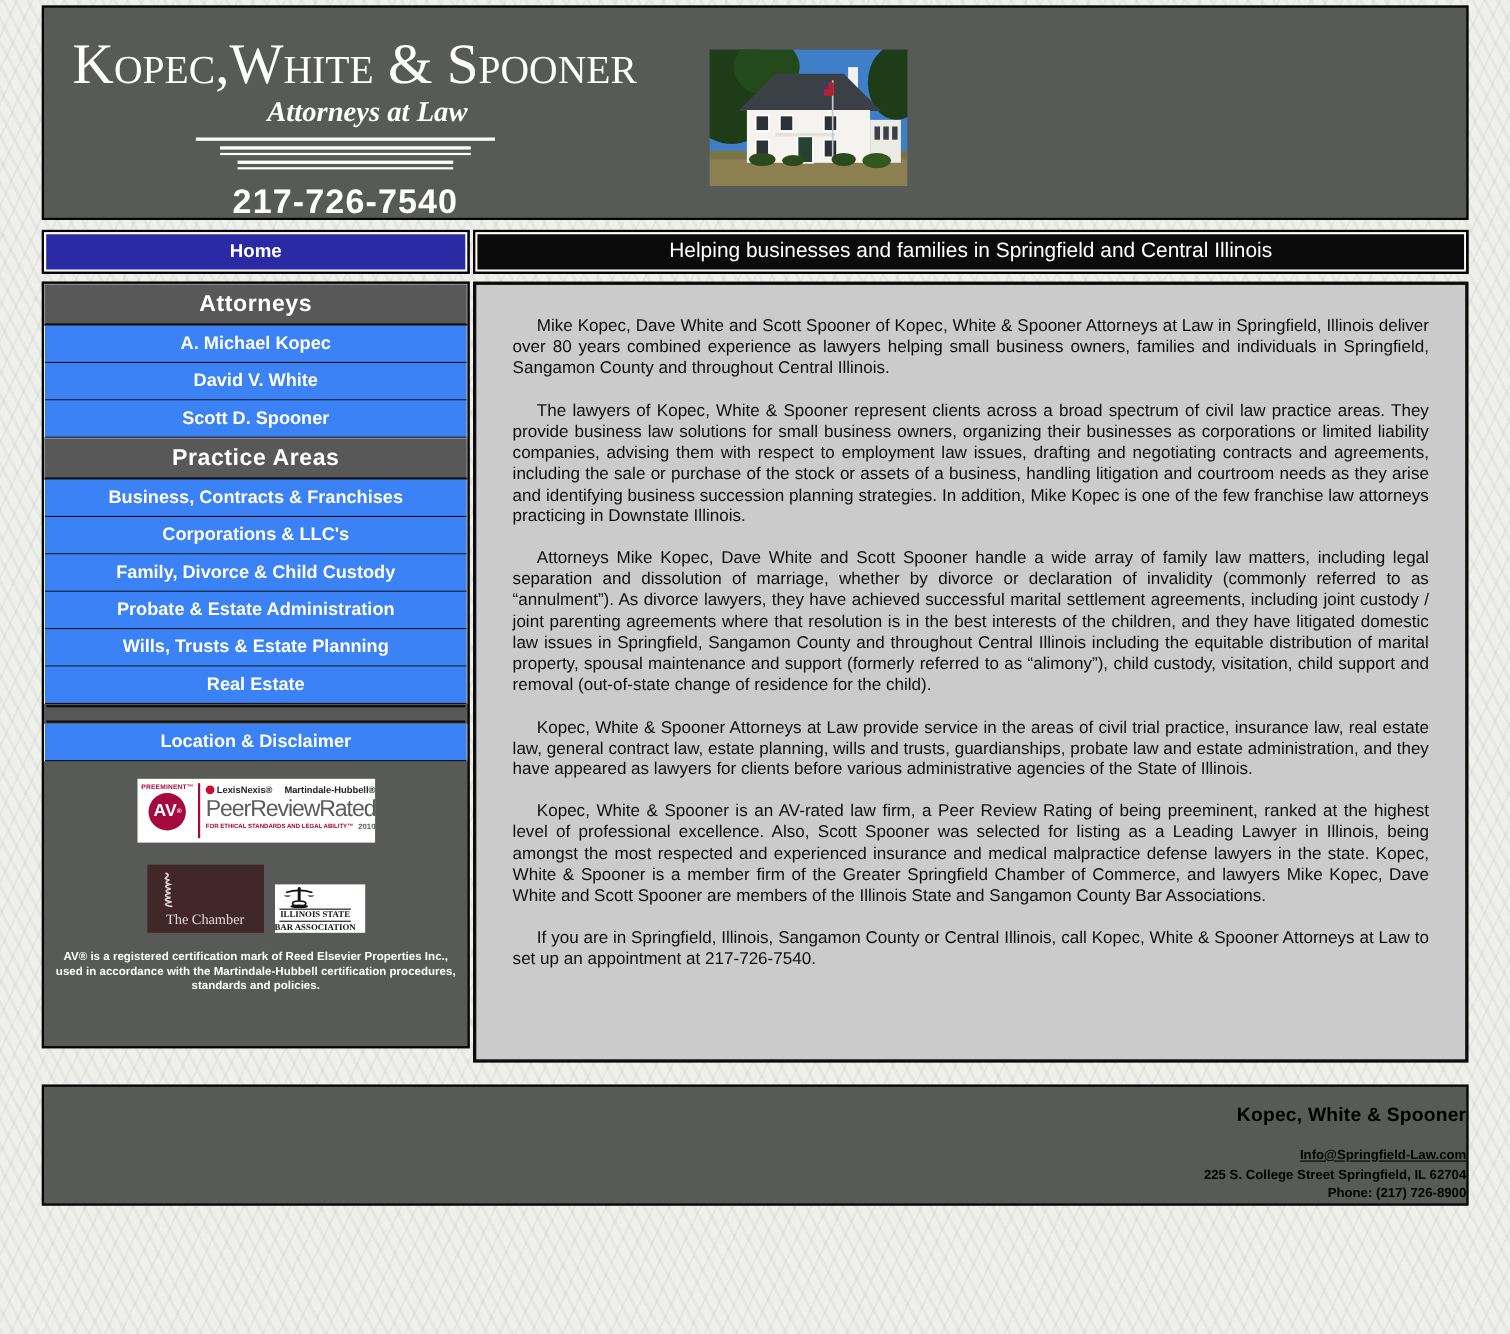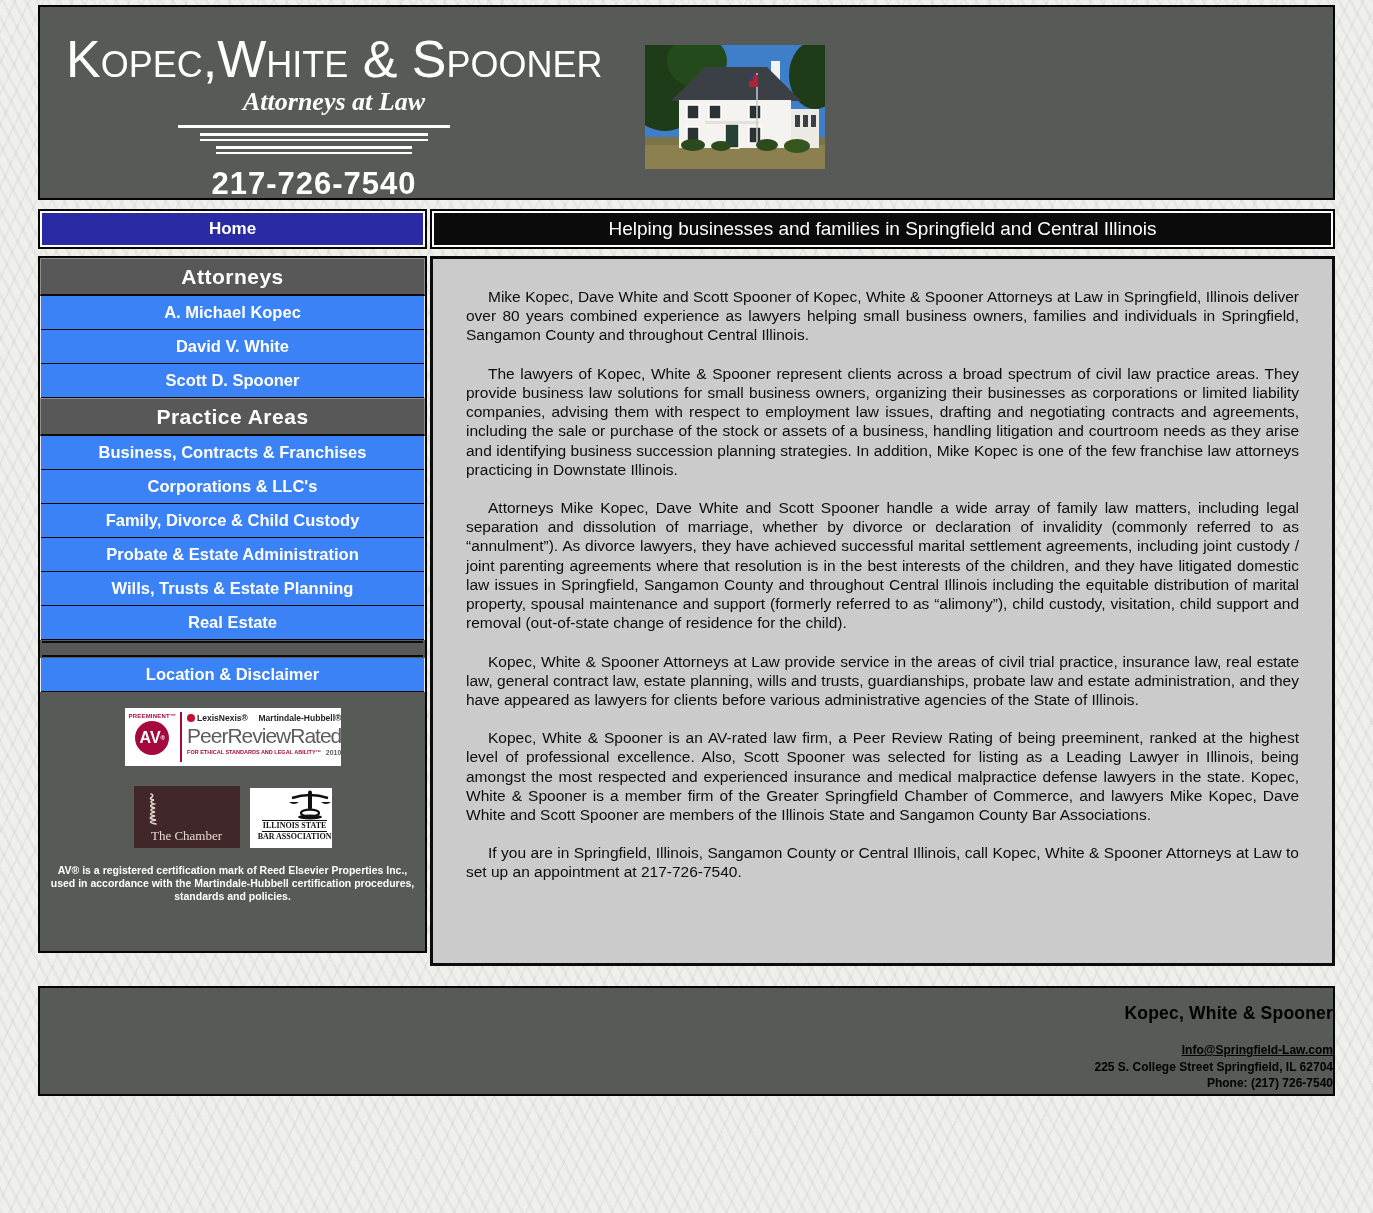--- a/index.html
+++ b/index.html
@@ -15,21 +15,21 @@
   }
   .frame { position:absolute; left:38px; top:5px; width:1297px; }
 
   
   .header {
     height:195px; background:#575a57; border:2px solid #050505;
     position:relative; color:#fff;
   }
   .brand { position:absolute; left:24px; top:26px; width:500px; text-align:center; }
   .firm-name {
-    font-family:Liberation Sans, sans-serif; font-variant:small-caps;
+    font-family:Liberation Serif, serif; font-variant:small-caps;
     font-size:52px; font-weight:500; letter-spacing:0px; color:#fff;
     white-space:nowrap; line-height:1.0; text-align:left; padding-left:2px;
   }
   .tagline {
     font-family:"Liberation Serif", serif; font-style:italic; font-weight:bold;
     font-size:26px; margin-top:2px; margin-left:40px;
   }
   .rules { margin-top:8px; }
   .rule { margin:5px auto 0 auto; border-top:3px solid #fff; }
   .rule.dbl { border-bottom:2px solid #fff; height:8px; }
@@ -94,21 +94,21 @@
   .prr-row3 { display:flex; justify-content:space-between; font-size:5.5px; color:#a6093d; font-weight:bold; margin-top:3px; }
   .prr-year { color:#5c5c5c; font-size:7px; }
 
   .logo-row { display:flex; justify-content:center; align-items:flex-end; gap:10px; margin-top:20px; }
   .chamber {
     width:106px; height:62px; background:#42272a; color:#e3d9d2; position:relative;
     display:flex; flex-direction:column; justify-content:flex-end;
   }
   .chamber-name { font-family:"Liberation Serif", serif; font-size:13px; margin-bottom:4px; }
   .isba {
-    width:82px; height:60px; background:#fff; color:#111; display:flex; flex-direction:column; align-items:flex-end;
+    width:82px; height:44px; background:#fff; color:#111; display:flex; flex-direction:column; align-items:flex-start;
     padding-top:2px;
   }
   .isba-name { font-family:"Liberation Serif", serif; font-weight:bold; font-size:8px; line-height:1.25; text-align:center; }
   .isba-name .u { border-top:1px solid #111; border-bottom:1px solid #111; display:inline-block; padding:0 1px; }
 
   .side-disclaimer {
     margin-top:16px; color:#fff; font-size:10.5px; font-weight:bold; line-height:1.25;
     padding:0 2px; text-align:center;
   }
 
@@ -268,16 +268,16 @@
       <p>Kopec, White &amp; Spooner Attorneys at Law provide service in the areas of civil trial practice, insurance law, real estate law, general contract law, estate planning, wills and trusts, guardianships, probate law and estate administration, and they have appeared as lawyers for clients before various administrative agencies of the State of Illinois.</p>
       <p>Kopec, White &amp; Spooner is an AV-rated law firm, a Peer Review Rating of being preeminent, ranked at the highest level of professional excellence.  Also, Scott Spooner was selected for listing as a Leading Lawyer in Illinois, being amongst the most respected and experienced insurance and medical malpractice defense lawyers in the state. Kopec, White &amp; Spooner is a member firm of the Greater Springfield Chamber of Commerce, and lawyers Mike Kopec, Dave White and Scott Spooner are members of the Illinois State and Sangamon County Bar Associations.</p>
       <p>If you are in Springfield, Illinois, Sangamon County or Central Illinois, call Kopec, White &amp; Spooner Attorneys at Law to set up an appointment at 217-726-7540.</p>
     </div>
   </div>
 
   <div class="footer">
     <h2>Kopec, White &amp; Spooner</h2>
     <a class="email">Info@Springfield-Law.com</a>
     <div class="line">225 S. College Street Springfield, IL 62704</div>
-    <div class="line">Phone: (217) 726-7540</div>
+    <div class="line">Phone: (217) 726-8900</div>
   </div>
 
 </div>
 
 </body></html>

